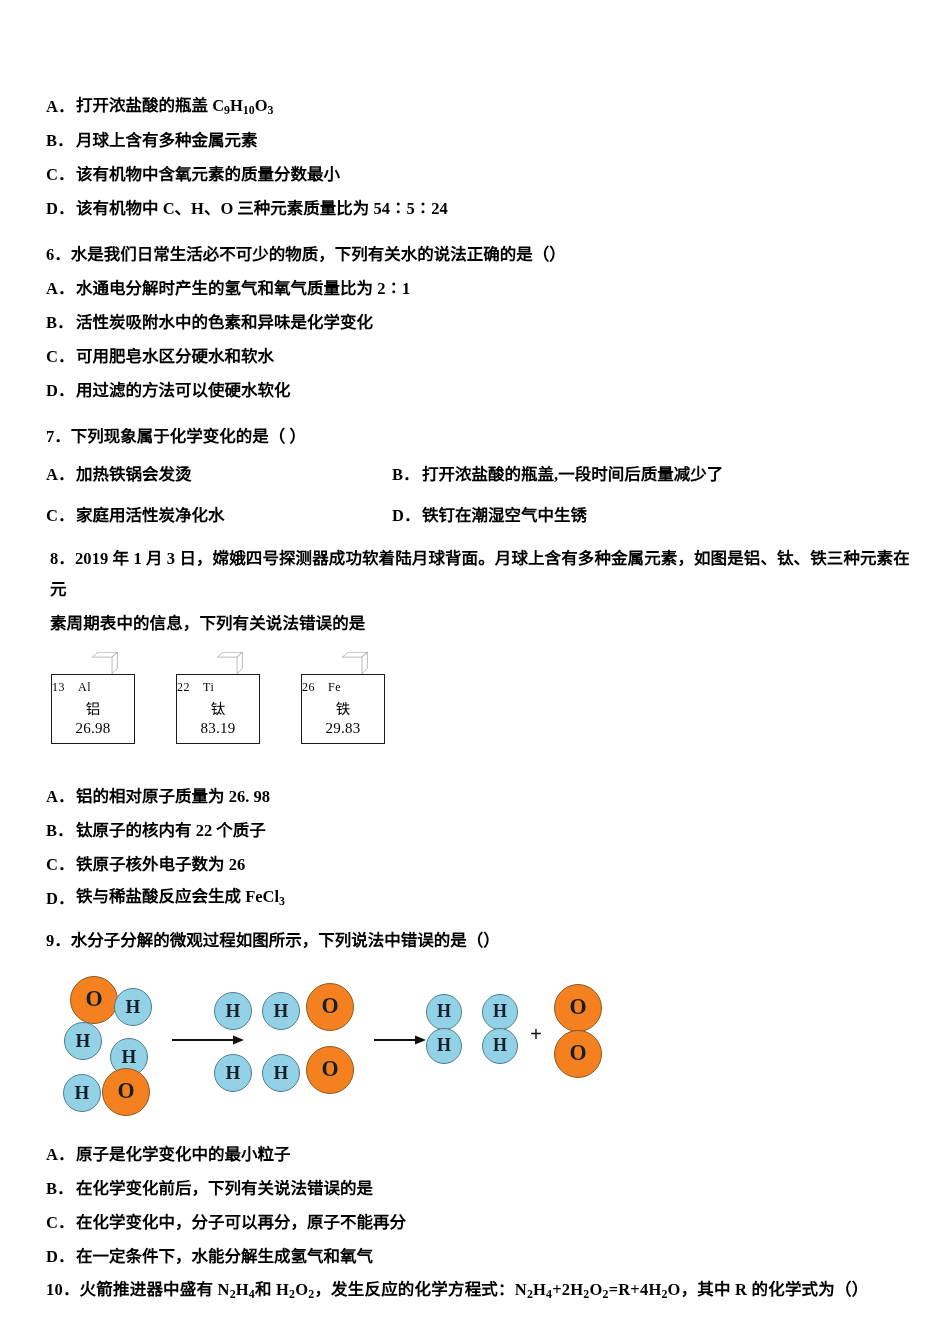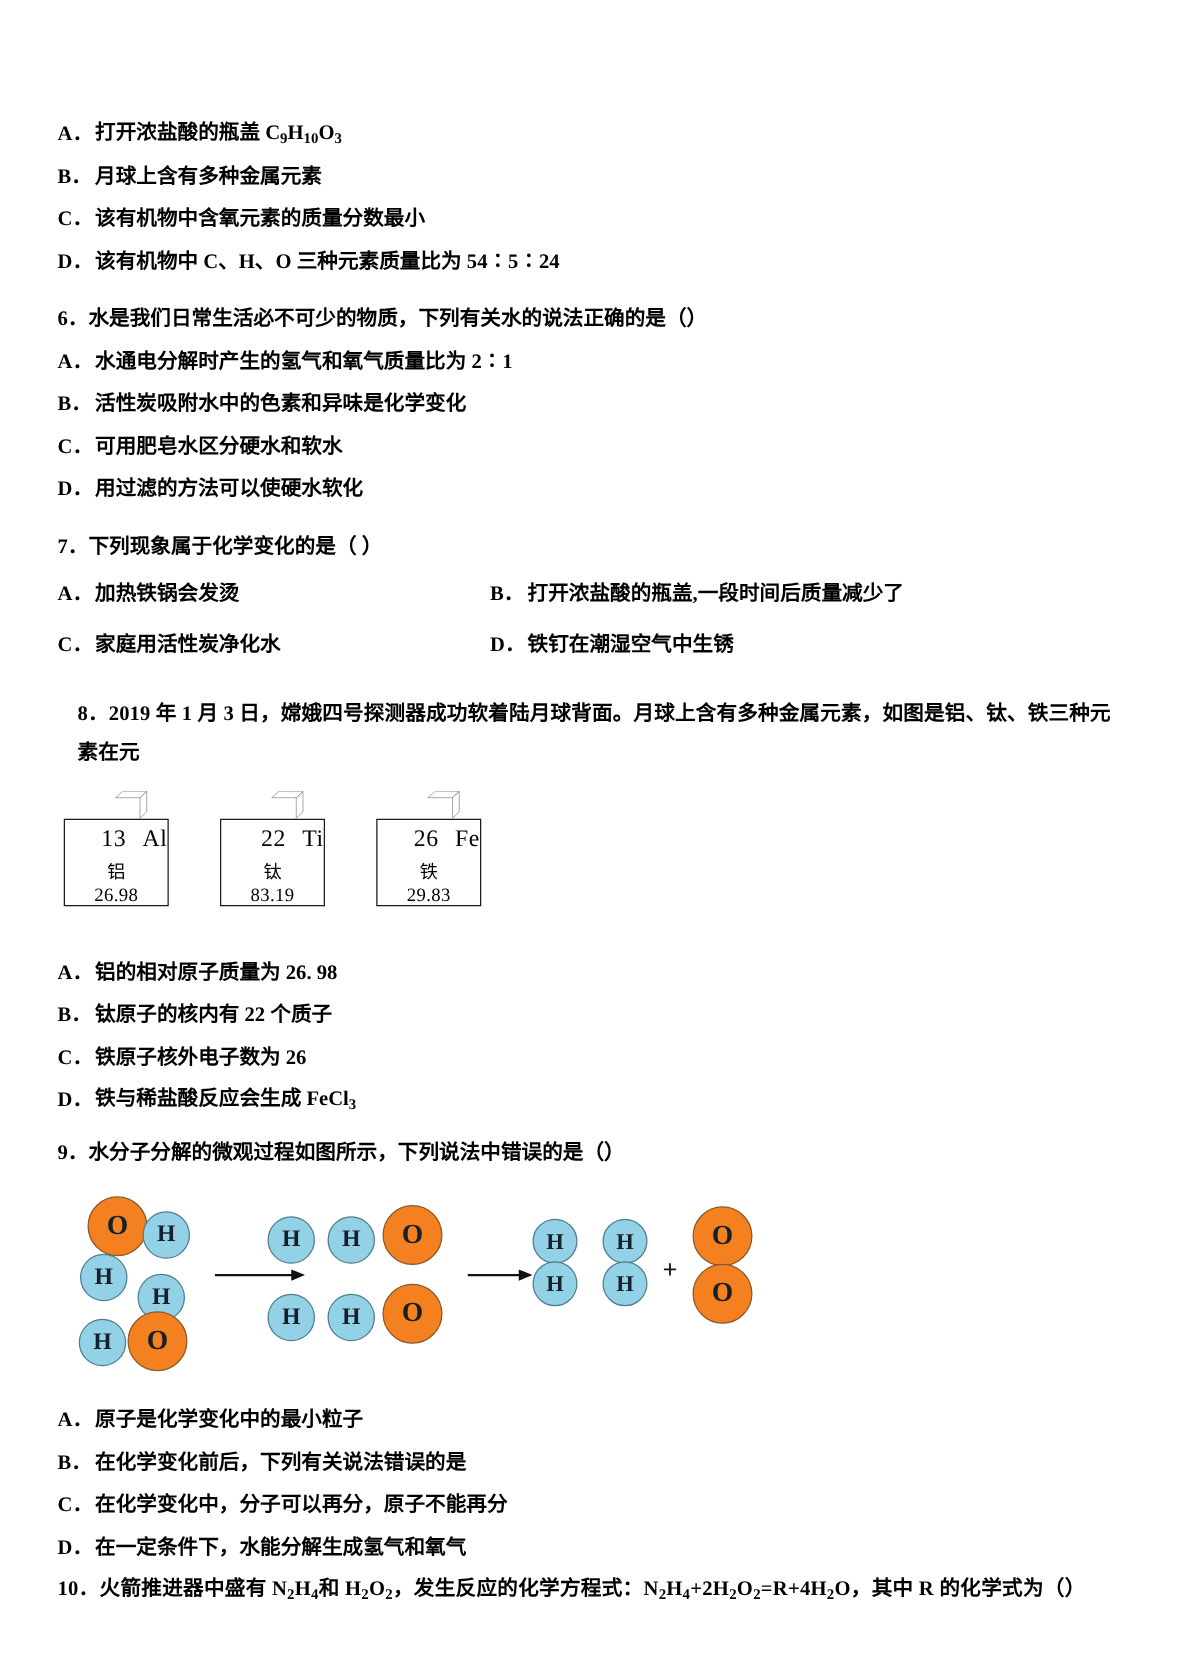--- a/index.html
+++ b/index.html
@@ -35,21 +35,21 @@
     font-size: 16.5px;
     font-weight: bold;
     line-height: 1.5;
     letter-spacing: 0.2px;
     margin: 0;
   }
   .stem {
     font-size: 16.5px;
     font-weight: bold;
     line-height: 1.85;
-    margin: 16px;
+    margin: 4px;
     letter-spacing: 0.1px;
   }
 
   .opt-block { }
   .opt-row {
     height: 34px;
     display: flex;
     align-items: center;
     font-size: 16.5px;
     font-weight: bold;
@@ -99,22 +99,22 @@
     top: 22px;
     width: 84px;
     height: 70px;
     border: 1.4px solid #1a1a1a;
     background: #ffffff;
     box-sizing: border-box;
     font-family: "Liberation Serif", serif;
     z-index: 2;
   }
   .cube .ln1 {
-    text-align: right;
-    font-size: 19px;
+    text-align: left;
+    font-size: 12px;
     margin-top: 5px;
     letter-spacing: 0.5px;
   }
   .cube .ln1 .num { margin-right: 13px; }
   .cube .ln2 {
     text-align: center;
     font-size: 14.5px;
     margin-top: 2px;
   }
   .cube .ln3 {
@@ -244,20 +244,21 @@
         </span>
       </div>
     </div>
 
     <div style="height:6px"></div>
 
     <div>
       <div class="stem">
         <span>8．</span><span>2019 年 1 月 3 日，嫦娥四号探测器成功软着陆月球背面。月球上含有多种金属元素，如图是铝、钛、铁三种元素在元</span>
       </div>
+      <div class="stem">素周期表中的信息，下列有关说法错误的是</div>
 
       <div class="cubes">
 
         <div class="cube" style="left:0px;">
           <svg class="top" width="108" height="94" viewBox="0 0 108 94">
             <polygon points="0,22 24,1 107,1 84,22" fill="#ffffff" stroke="#1a1a1a" stroke-width="1.3"></polygon>
             <polygon points="84,22 107,1 107,70 84,92" fill="#ffffff" stroke="#1a1a1a" stroke-width="1.3"></polygon>
           </svg>
           <div class="face">
             <div class="ln1"><span class="num">13</span><span>Al</span></div>

